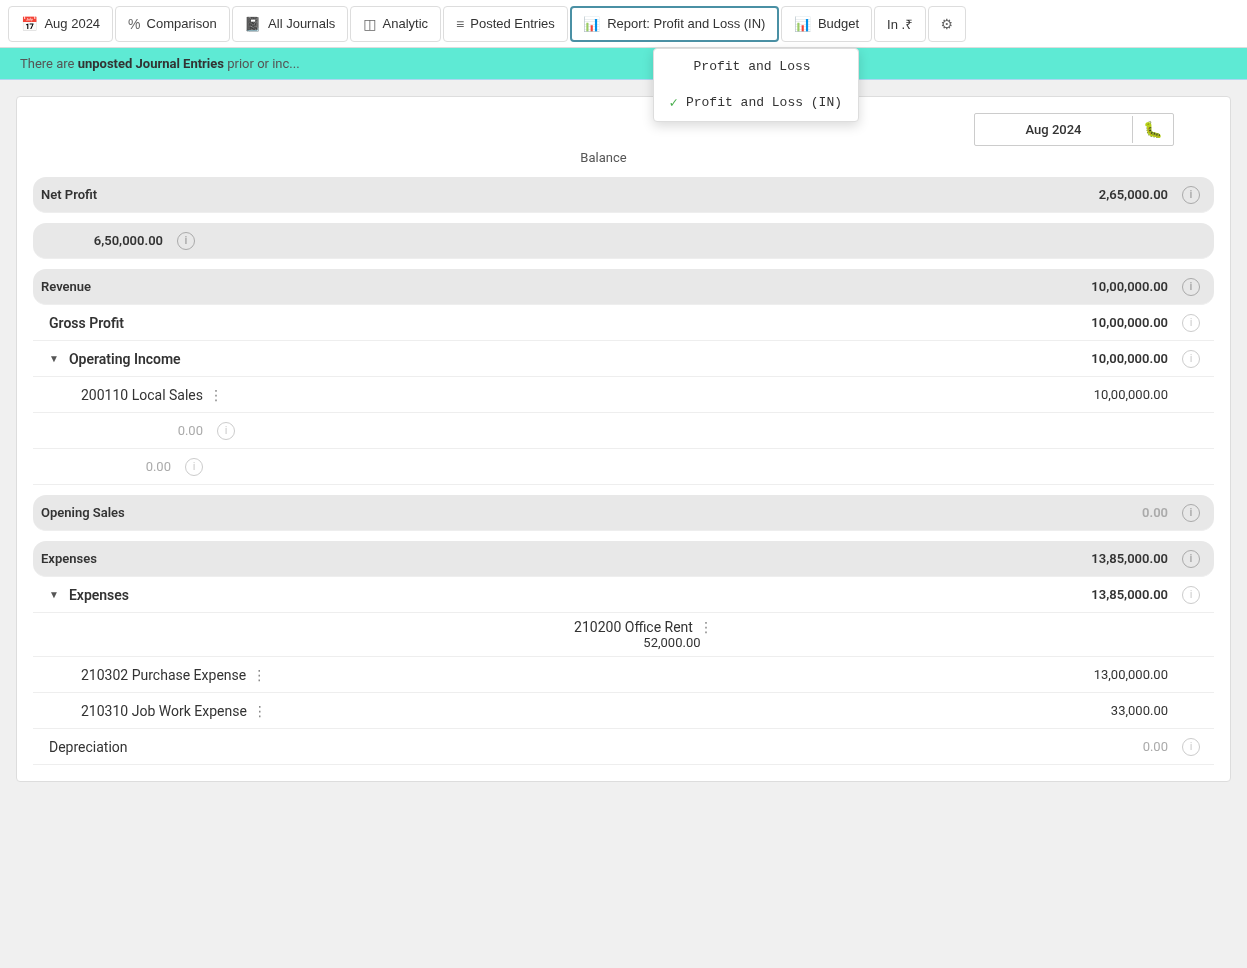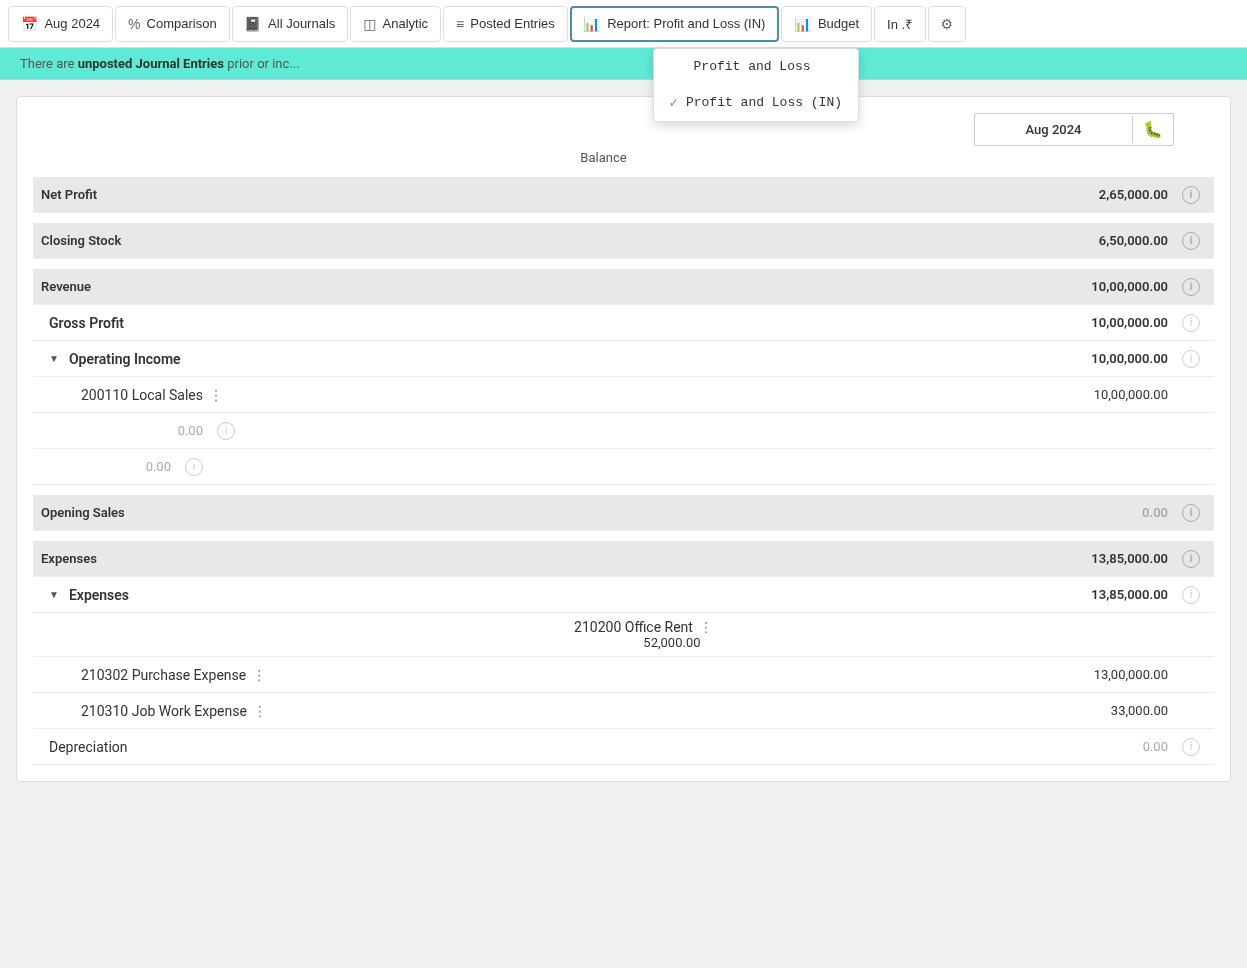--- a/index.html
+++ b/index.html
@@ -122,20 +122,21 @@
       align-items: center;
       padding: 6px 8px;
       border-bottom: 1px solid #eee;
       min-height: 36px;
     }
 
     .report-row.section-header {
       background: #e8e8e8;
       font-weight: 600;
       font-size: 13px;
+      border-radius: 13px;
     }
 
     .row-label {
       flex: 1;
       display: flex;
       align-items: center;
       gap: 6px;
     }
 
     .row-value {
@@ -296,23 +297,20 @@
         </div>
         <div class="row-value bold">2,65,000.00</div>
         <div class="row-info">
           <div class="info-icon">i</div>
         </div>
       </div>
 
       <div class="spacer-row"></div>
 
       <div class="report-row section-header">
-        <div class="row-label">
-          <span>Closing Stock</span>
-        </div>
         <div class="row-value bold">6,50,000.00</div>
         <div class="row-info">
           <div class="info-icon">i</div>
         </div>
       </div>
 
       <div class="spacer-row"></div>
 
       <div class="report-row section-header">
         <div class="row-label">

